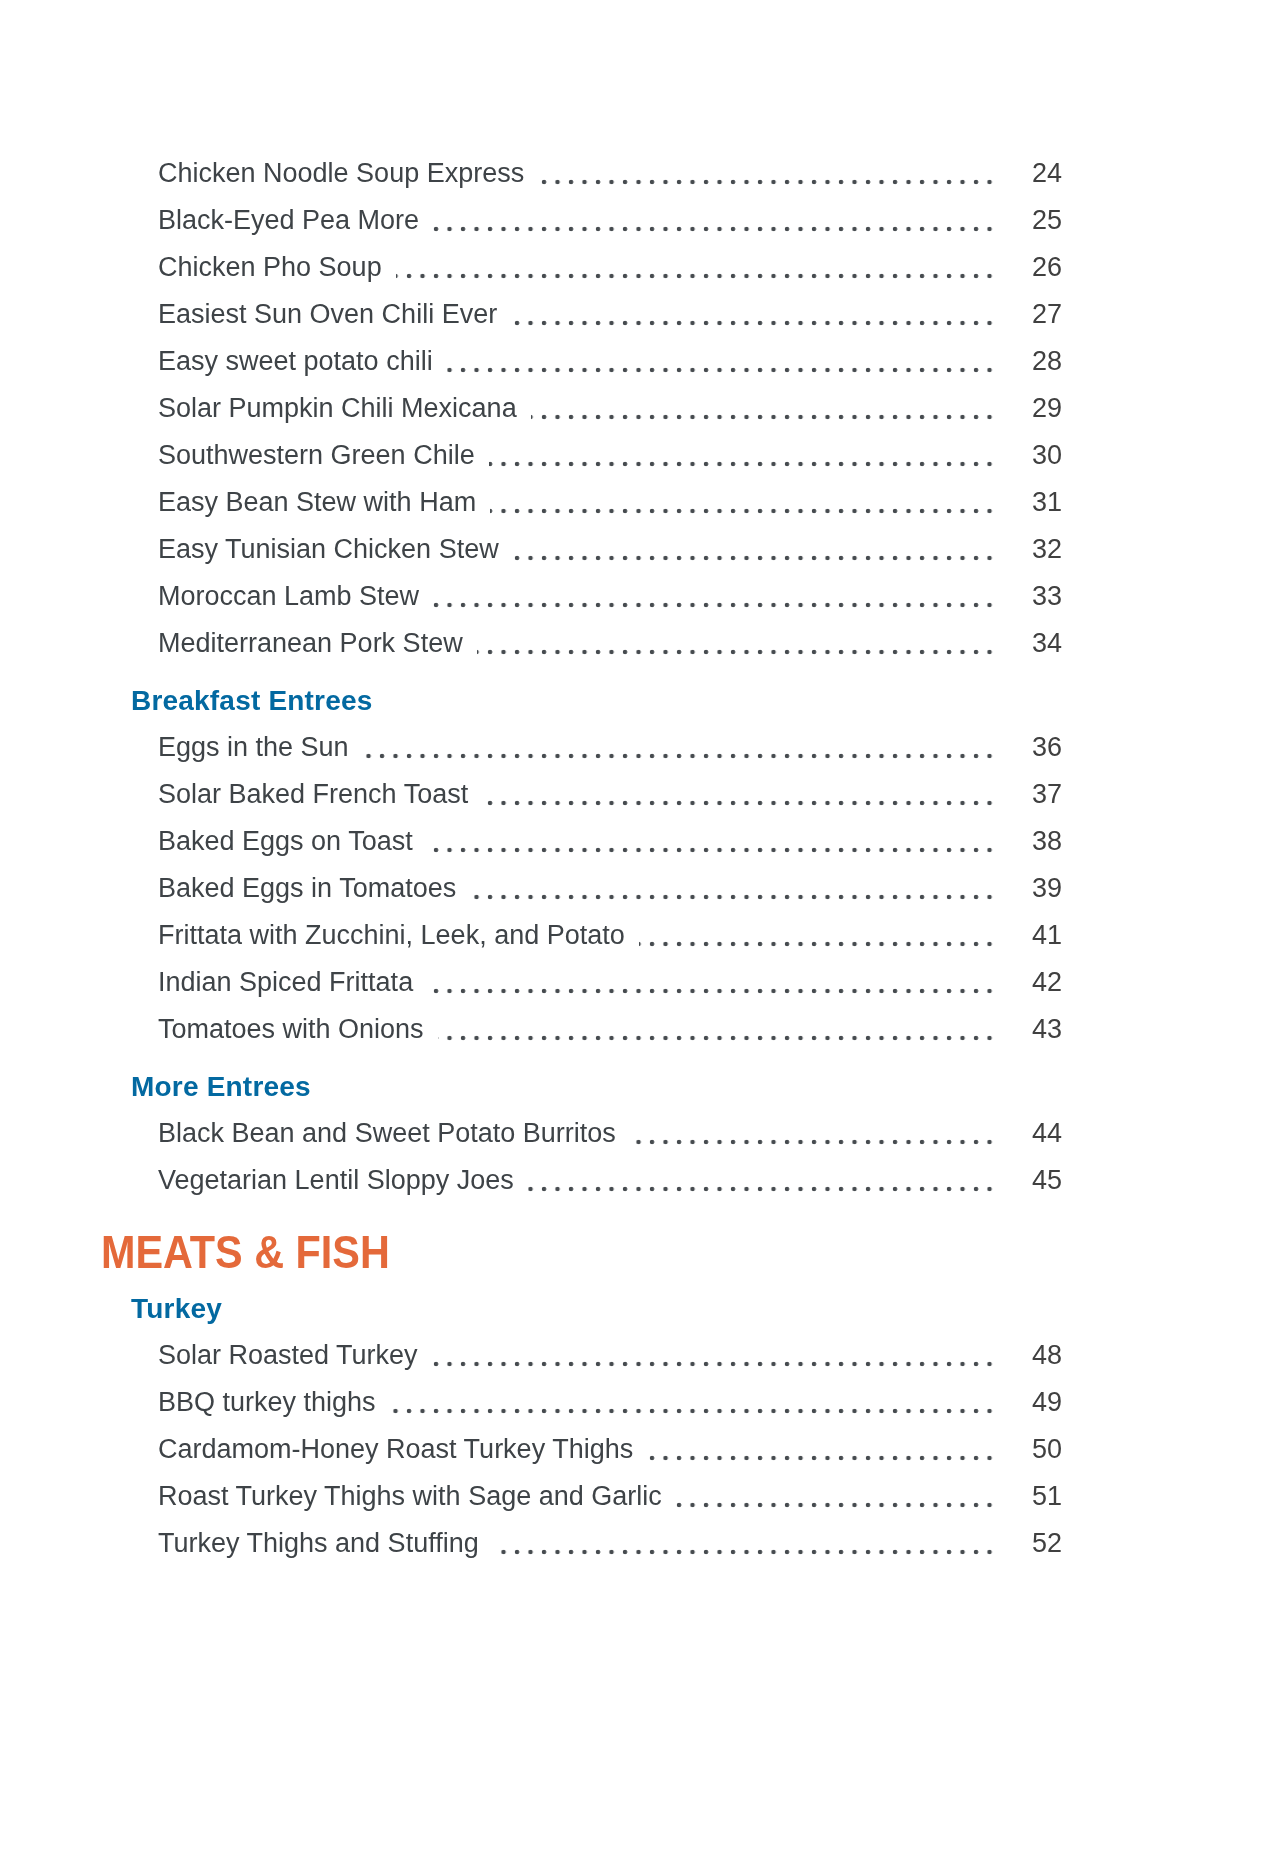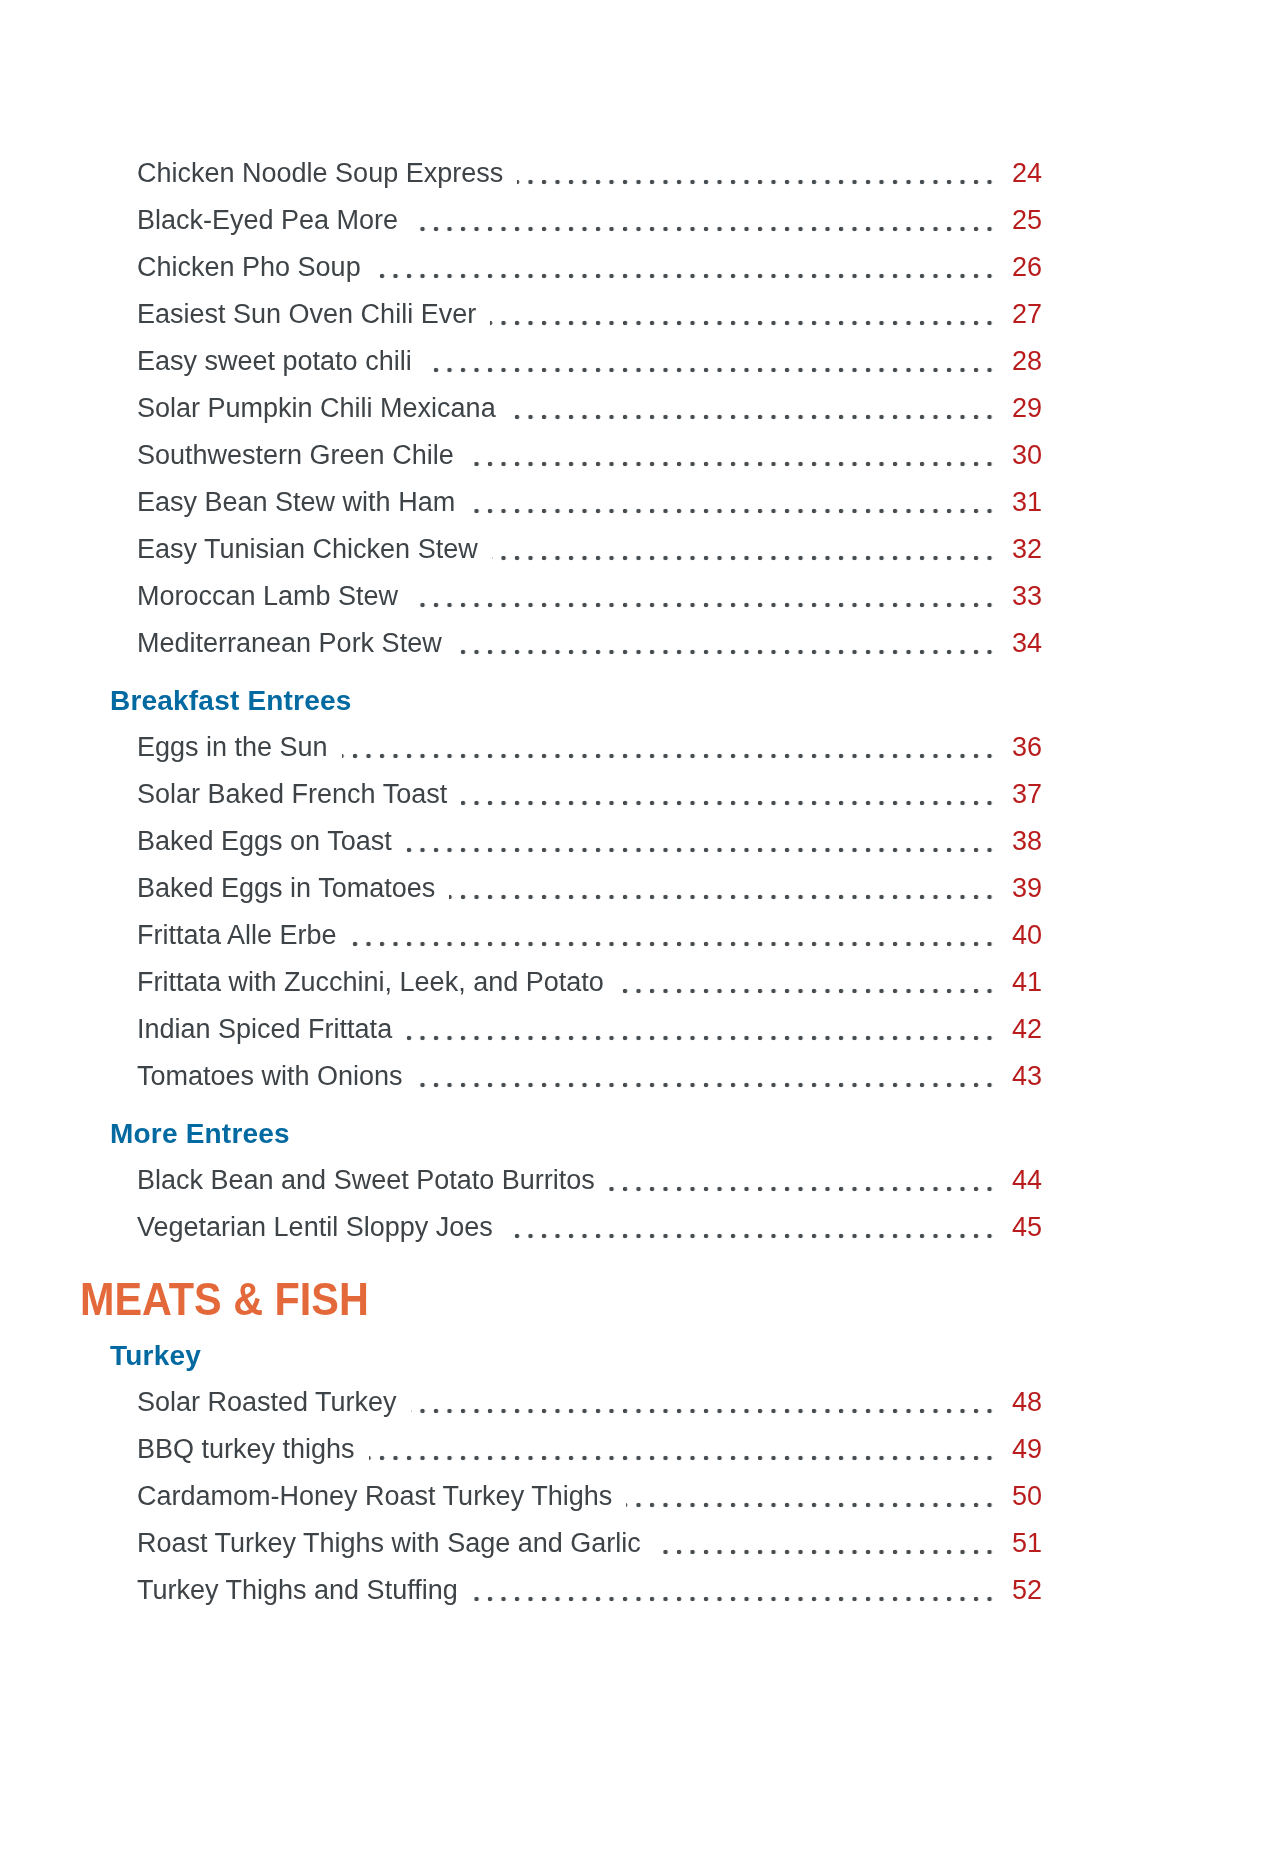--- a/index.html
+++ b/index.html
@@ -7,21 +7,21 @@
     width: 1280px;
     height: 1856px;
     background: #ffffff;
     font-family: "Liberation Sans", sans-serif;
     overflow: hidden;
   }
   .page {
     box-sizing: border-box;
     width: 1280px;
     height: 1636px;
-    padding: 150px 218px 0 80px;
+    padding: 150px 218px 0 101px;
     background: #ffffff;
   }
   
   .toc-row {
     position: relative;
     height: 47px;
     line-height: 47px;
     font-size: 27px;
     color: #3e4347;
     white-space: nowrap;
@@ -47,22 +47,23 @@
     line-height: 47px;
   }
   .page-num {
     position: absolute;
     z-index: 1;
     right: 0;
     top: 0;
     min-width: 50px;
     padding-left: 10px;
     background: #ffffff;
+    text-align: right;
     line-height: 47px;
-    color: #b91c1c;
+    color: #404040;
   }
   
   .subheader {
     margin: 10px 0 0 30px;
     height: 47px;
     line-height: 47px;
     font-size: 28px;
     font-weight: bold;
     color: #0369a1;
     letter-spacing: 0.2px;
@@ -97,21 +98,20 @@
     <div class="toc-row"><span class="leader"></span><span class="title">Southwestern Green Chile</span><span class="page-num">30</span></div>
     <div class="toc-row"><span class="leader"></span><span class="title">Easy Bean Stew with Ham</span><span class="page-num">31</span></div>
     <div class="toc-row"><span class="leader"></span><span class="title">Easy Tunisian Chicken Stew</span><span class="page-num">32</span></div>
     <div class="toc-row"><span class="leader"></span><span class="title">Moroccan Lamb Stew</span><span class="page-num">33</span></div>
     <div class="toc-row"><span class="leader"></span><span class="title">Mediterranean Pork Stew</span><span class="page-num">34</span></div>
     <div class="subheader">Breakfast Entrees</div>
     <div class="toc-row"><span class="leader"></span><span class="title">Eggs in the Sun</span><span class="page-num">36</span></div>
     <div class="toc-row"><span class="leader"></span><span class="title">Solar Baked French Toast</span><span class="page-num">37</span></div>
     <div class="toc-row"><span class="leader"></span><span class="title">Baked Eggs on Toast</span><span class="page-num">38</span></div>
     <div class="toc-row"><span class="leader"></span><span class="title">Baked Eggs in Tomatoes</span><span class="page-num">39</span></div>
-    <div class="toc-row"><span class="leader"></span><span class="title">Frittata Alle Erbe</span><span class="page-num">40</span></div>
     <div class="toc-row"><span class="leader"></span><span class="title">Frittata with Zucchini, Leek, and Potato</span><span class="page-num">41</span></div>
     <div class="toc-row"><span class="leader"></span><span class="title">Indian Spiced Frittata</span><span class="page-num">42</span></div>
     <div class="toc-row"><span class="leader"></span><span class="title">Tomatoes with Onions</span><span class="page-num">43</span></div>
     <div class="subheader">More Entrees</div>
     <div class="toc-row"><span class="leader"></span><span class="title">Black Bean and Sweet Potato Burritos</span><span class="page-num">44</span></div>
     <div class="toc-row"><span class="leader"></span><span class="title">Vegetarian Lentil Sloppy Joes</span><span class="page-num">45</span></div>
     <div class="chapter"><span class="chapter-text">MEATS &amp; FISH</span></div>
     <div class="subheader">Turkey</div>
     <div class="toc-row"><span class="leader"></span><span class="title">Solar Roasted Turkey</span><span class="page-num">48</span></div>
     <div class="toc-row"><span class="leader"></span><span class="title">BBQ turkey thighs</span><span class="page-num">49</span></div>

